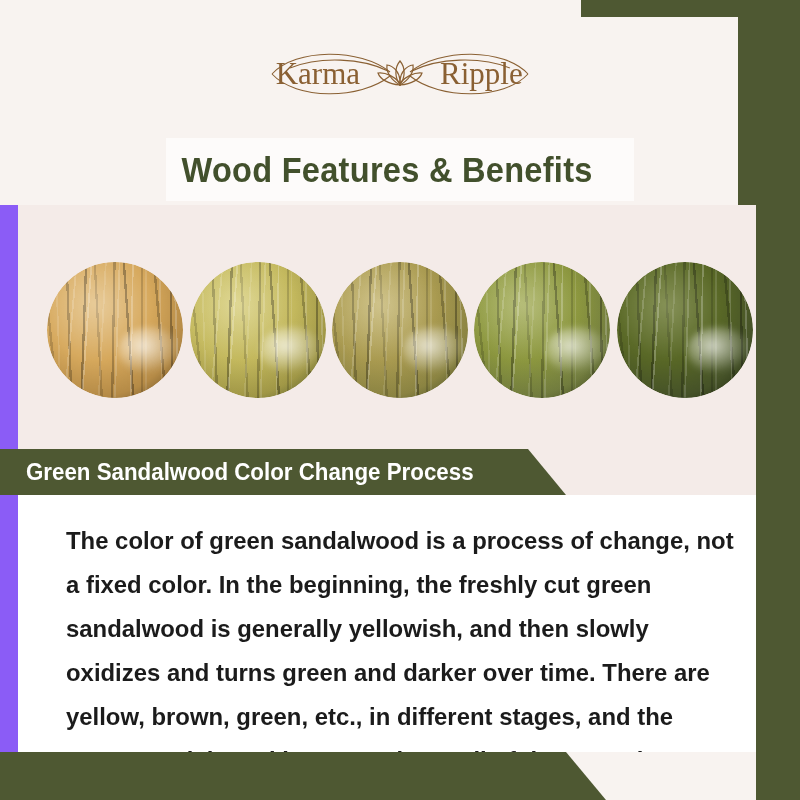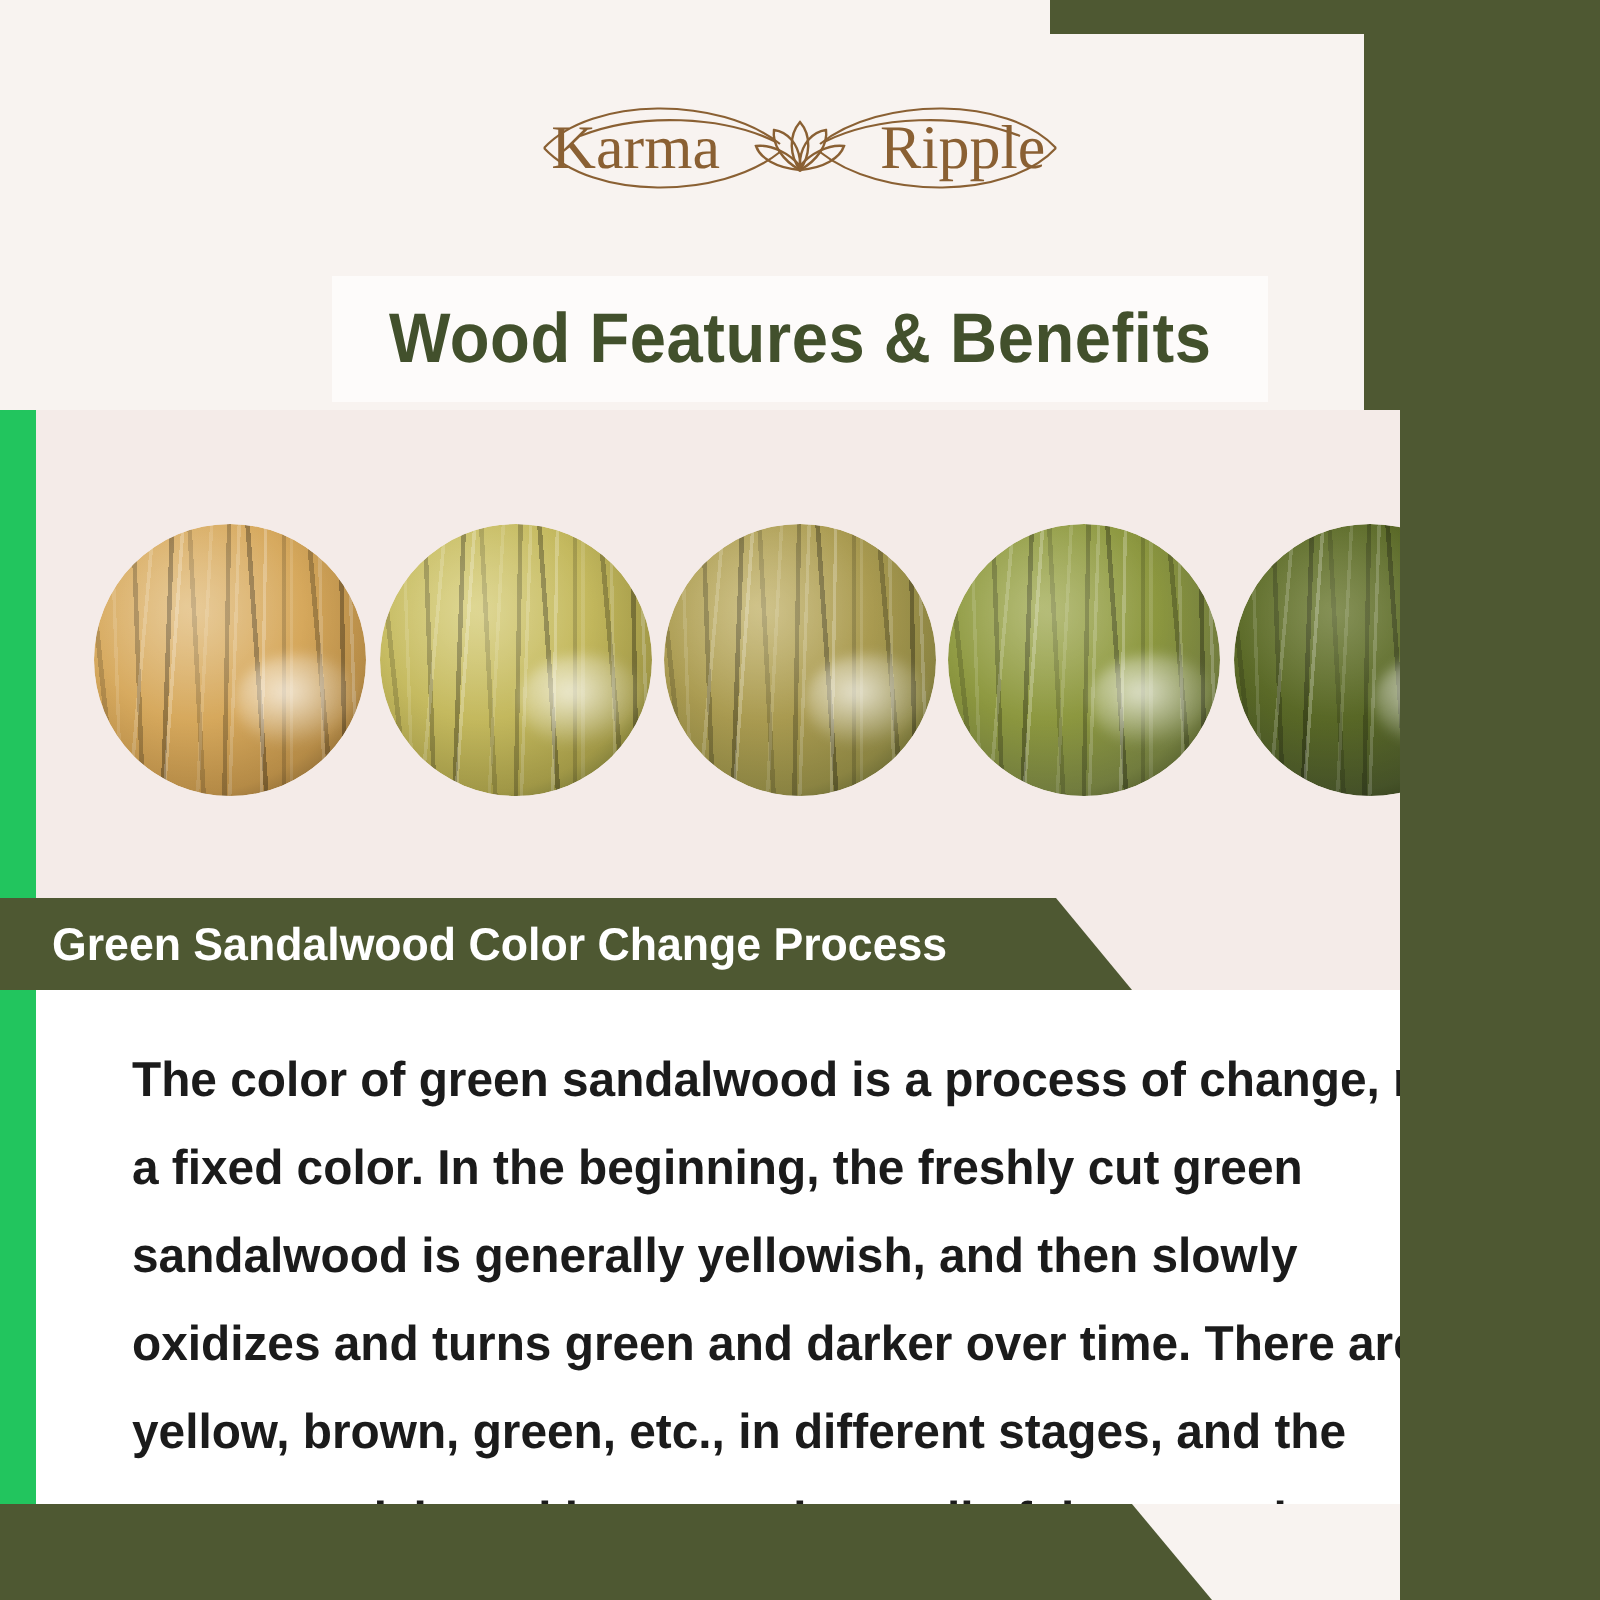--- a/index.html
+++ b/index.html
@@ -1,21 +1,21 @@
 <!DOCTYPE html>
 <html><head>
 <meta charset="utf-8">
 <style>
   html,body{margin:0;padding:0;}
   body{
     width:800px;height:800px;overflow:hidden;
     font-family:"Liberation Sans", sans-serif;
     background:#4e5832;
   }
-  #poster{position:relative;width:700px;height:800px;overflow:hidden;background:#22c55e;}
+  #poster{position:relative;width:756px;height:800px;overflow:hidden;background:#8b5cf6;}
 
   
   .cream-top{
     position:absolute;left:0;top:0;width:800px;height:205px;background:#f8f3f0;
   }
   .green-top-right{
     position:absolute;right:0;top:0;width:175px;height:17px;background:#4e5832;
   }
   .green-right-band{
     position:absolute;right:0;top:0;width:18px;height:800px;background:#4e5832;
@@ -32,21 +32,21 @@
   .logo-wrap{
     position:absolute;left:0;top:38px;width:800px;height:74px;
     display:flex;align-items:center;justify-content:center;
   }
   .logo-svg{display:block;}
 
   
   .title-banner{
     position:absolute;left:166px;top:138px;width:468px;height:63px;
     background:#fdfbfa;
-    display:flex;align-items:center;justify-content:center;
+    display:flex;align-items:center;
   }
   .title-text{
     color:#42502c;font-size:35px;font-weight:bold;letter-spacing:.3px;
     font-family:"Liberation Sans", sans-serif;
     transform:scaleX(.93);transform-origin:center;white-space:nowrap;
   }
 
   
   .beads-panel{
     position:absolute;left:18px;top:205px;width:764px;height:290px;background:#f4ebe8;

